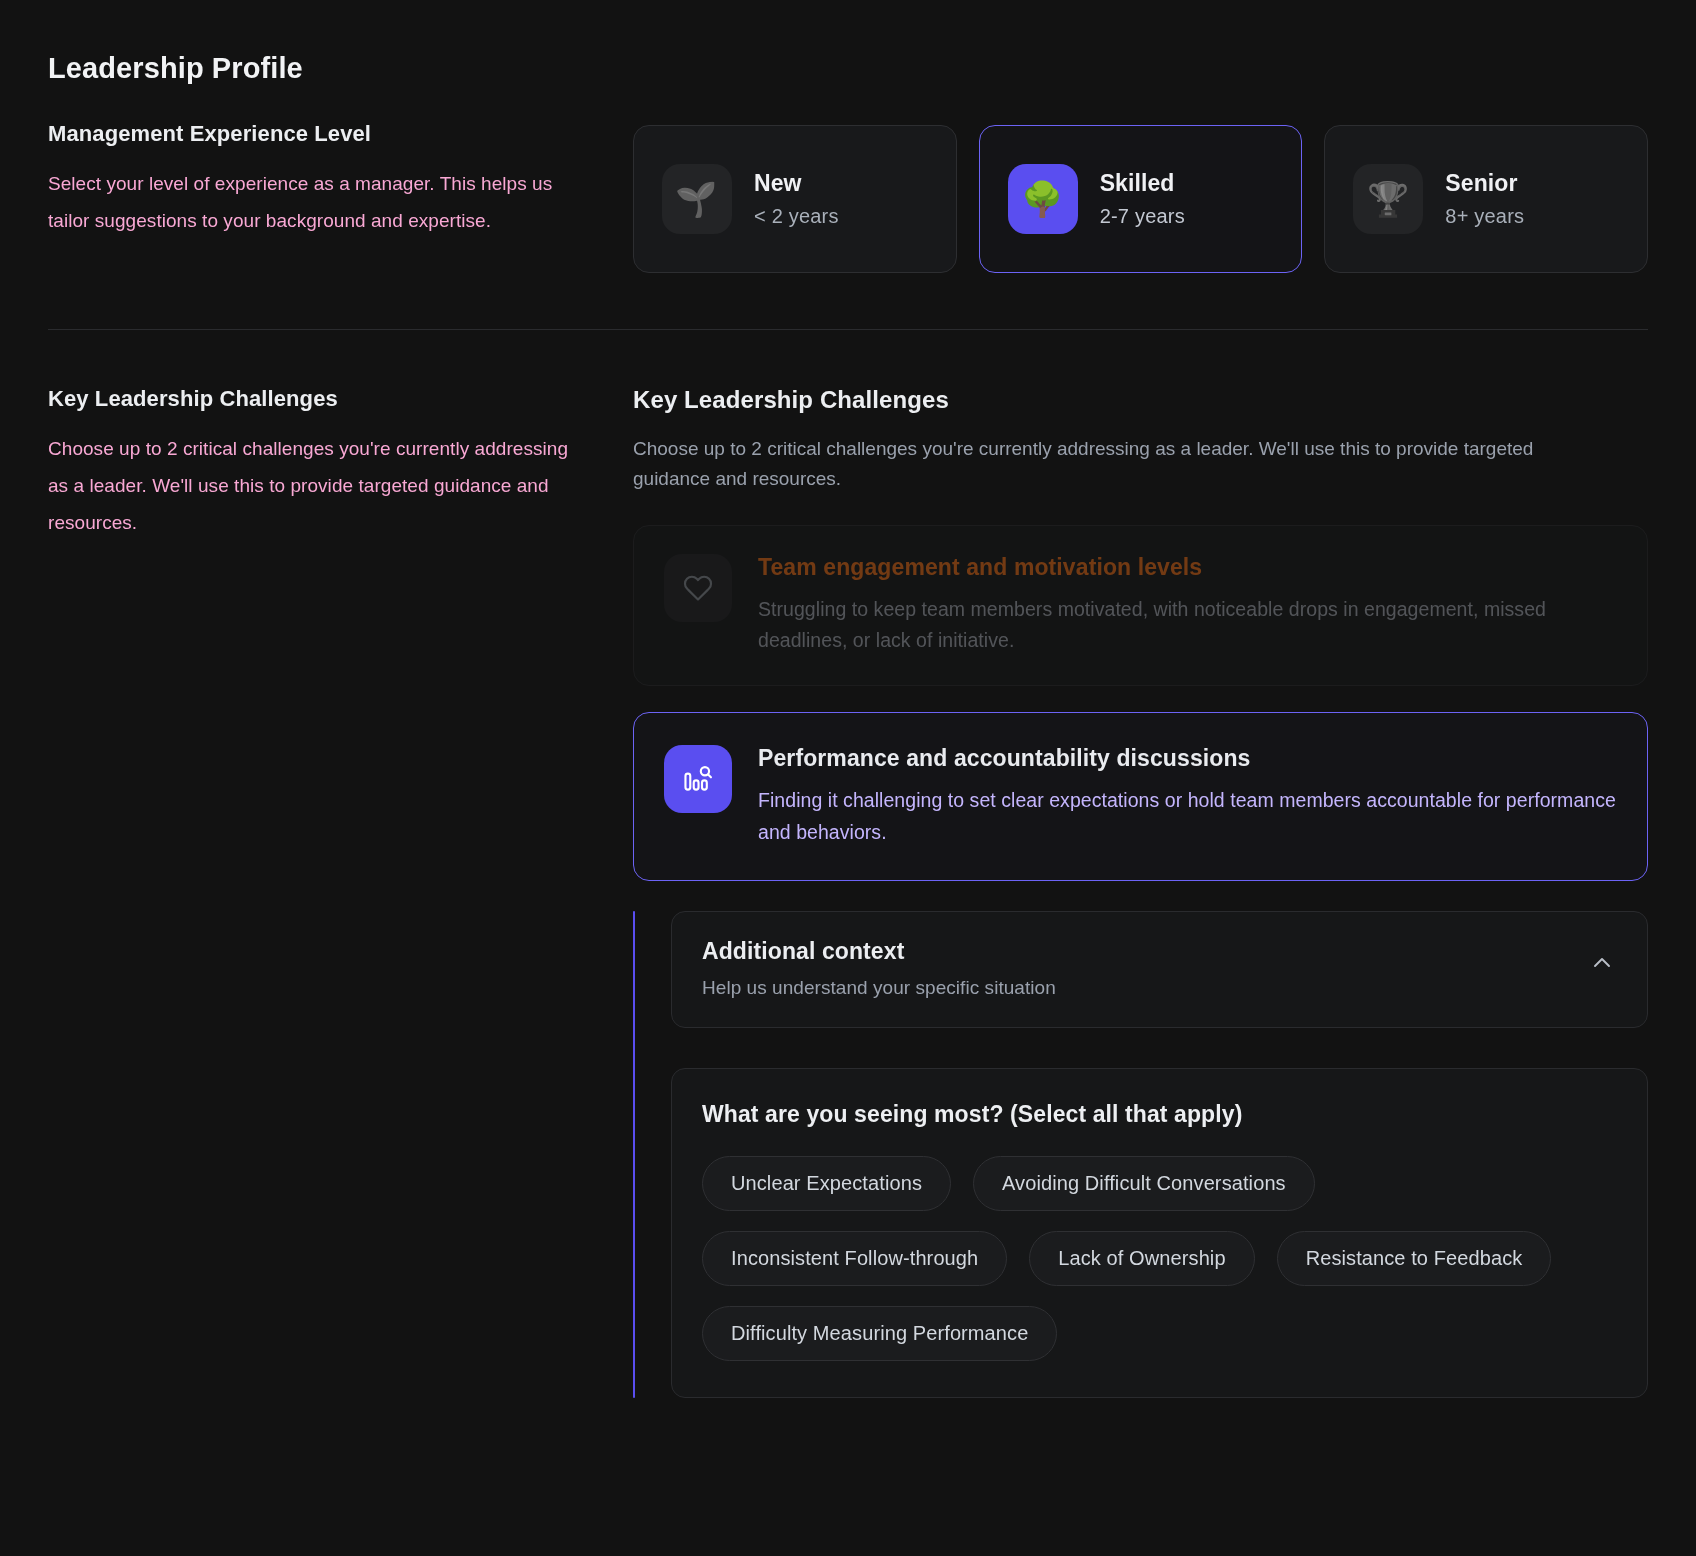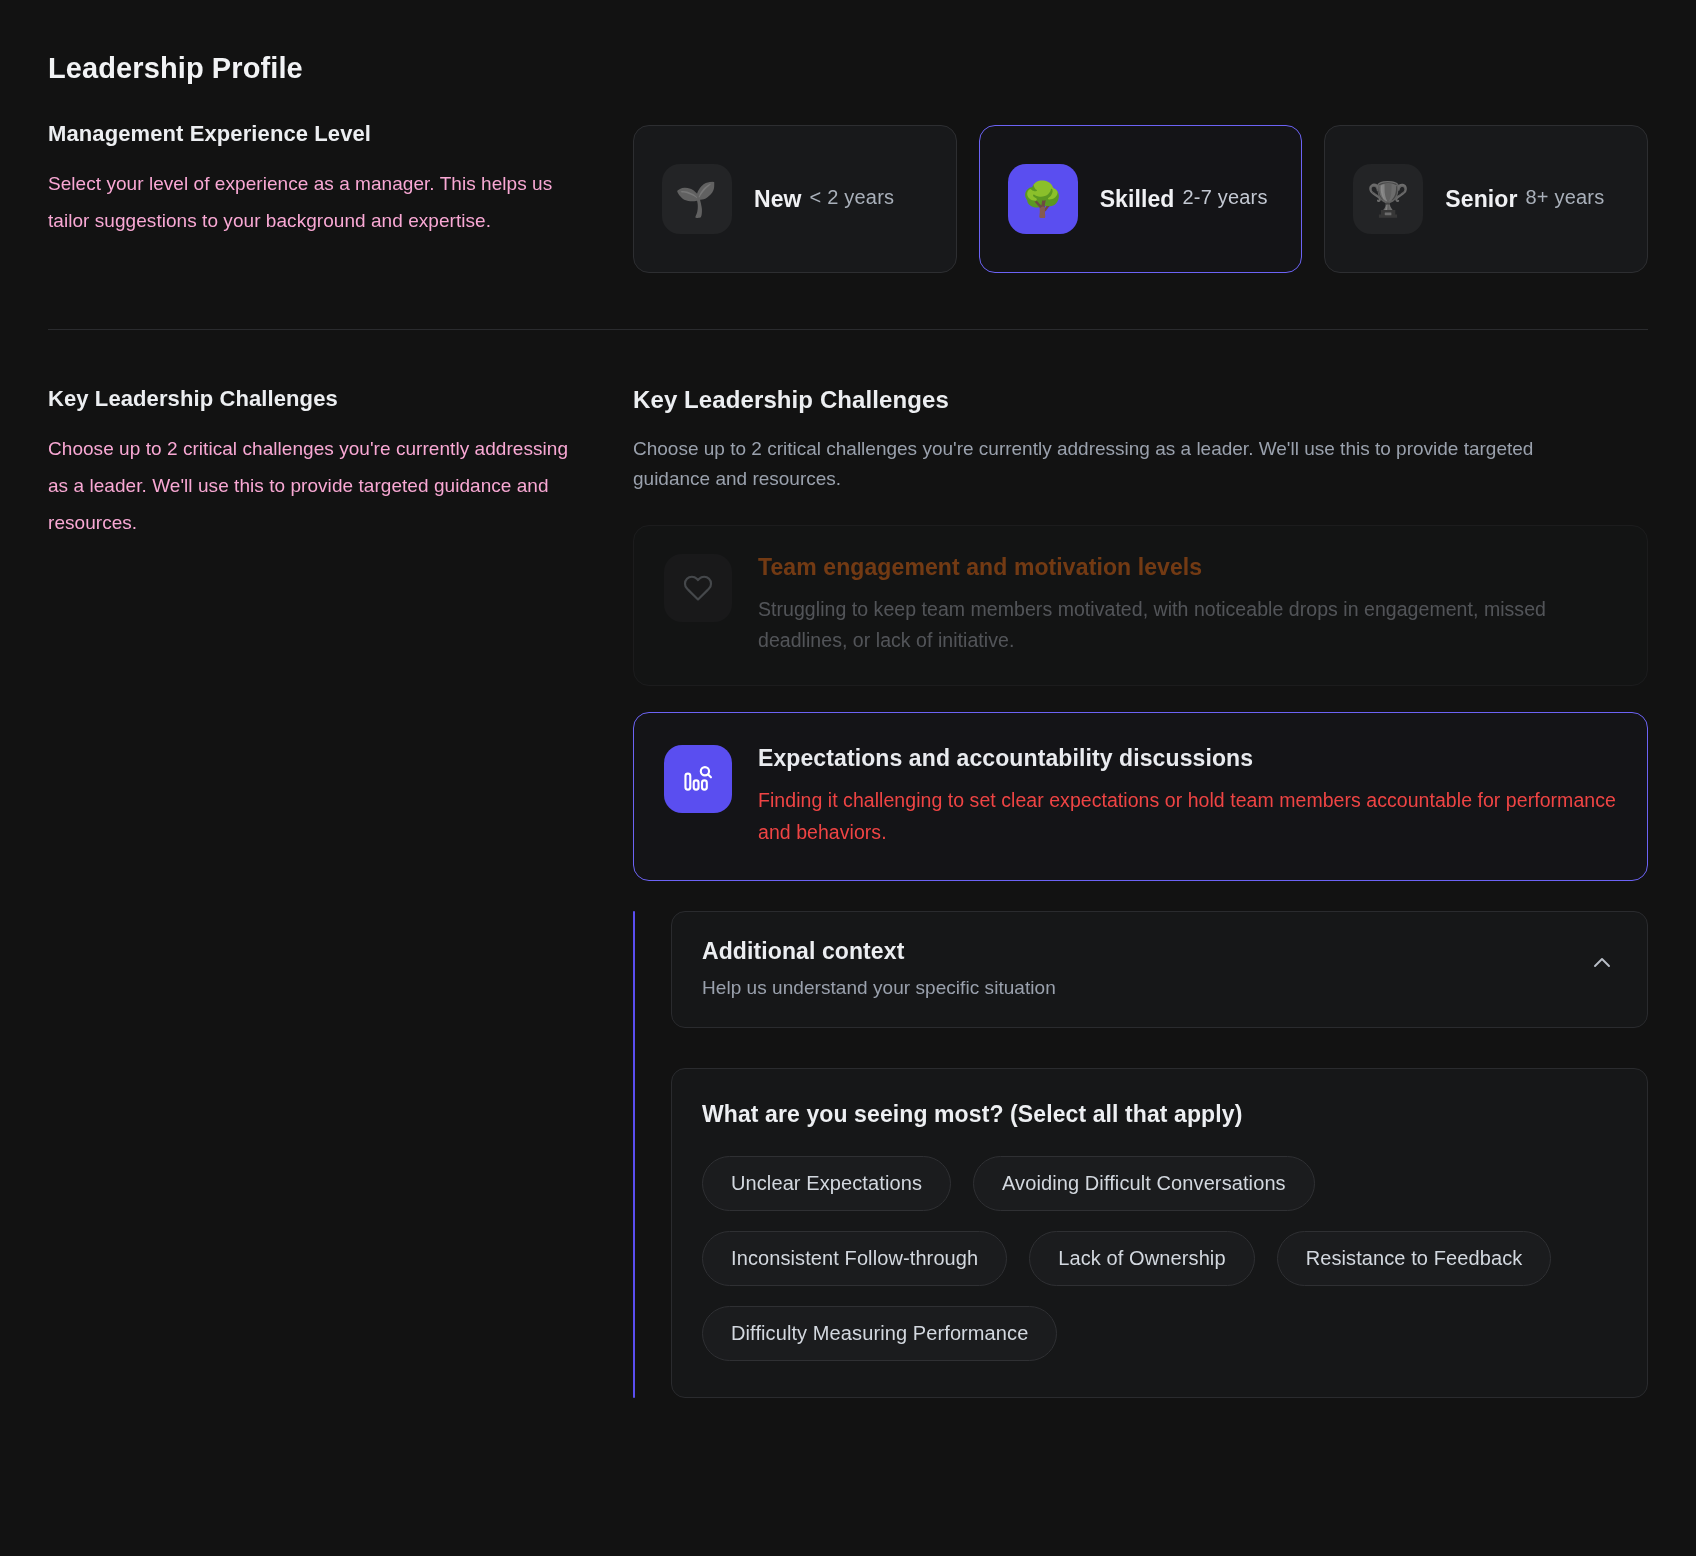--- a/index.html
+++ b/index.html
@@ -97,21 +97,21 @@
   }
   .exp-icon.active {
     background: #5a4ef0;
   }
   .exp-icon .glyph {
     font-size: 34px;
     line-height: 1;
     filter: grayscale(1) brightness(.55);
   }
   .exp-icon.active .glyph { filter: none; }
-  .exp-text { display: flex; flex-direction: row; gap: 8px; }
+  .exp-text { display: flex; flex-direction: column; gap: 8px; }
   .exp-name {
     font-size: 23px;
     font-weight: 700;
     color: #f0f1f4;
     letter-spacing: .1px;
   }
   .exp-years {
     font-size: 20px;
     color: #a9b0ba;
     letter-spacing: .2px;
@@ -165,21 +165,21 @@
   .ch-title {
     font-size: 23px;
     font-weight: 700;
     color: #e9ebef;
     margin-bottom: 13px;
     letter-spacing: .1px;
   }
   .ch-desc {
     font-size: 19.5px;
     line-height: 1.62;
-    color: #ef4444;
+    color: #c4b5fd;
     letter-spacing: .05px;
   }
   .challenge-card.muted .ch-title { color: #f97316; }
   .challenge-card.muted .ch-desc { color: #aab0ba; }
 
   .gap-22 { height: 26px; }
 
   
   .context-wrap {
     display: flex;
@@ -338,21 +338,21 @@
         <div class="ch-icon active">
           <svg width="32" height="32" viewBox="0 0 24 24" fill="none" stroke="#ffffff" stroke-width="1.6" stroke-linecap="round" stroke-linejoin="round">
             <rect x="2.6" y="8" width="3.6" height="12" rx="1.8"></rect>
             <rect x="8.8" y="13" width="3.6" height="7" rx="1.8"></rect>
             <rect x="15" y="13" width="3.6" height="7" rx="1.8"></rect>
             <circle cx="17.2" cy="6.2" r="3.1"></circle>
             <path d="M19.6 8.6l2.1 2.1"></path>
           </svg>
         </div>
         <div class="ch-body">
-          <div class="ch-title">Expectations and accountability discussions</div>
+          <div class="ch-title">Performance and accountability discussions</div>
           <div class="ch-desc">Finding it challenging to set clear expectations or hold team members accountable for performance and behaviors.</div>
         </div>
       </div>
 
       <div class="context-wrap">
         <div class="context-rail"></div>
         <div class="context-col">
 
           <div class="accordion">
             <div>

